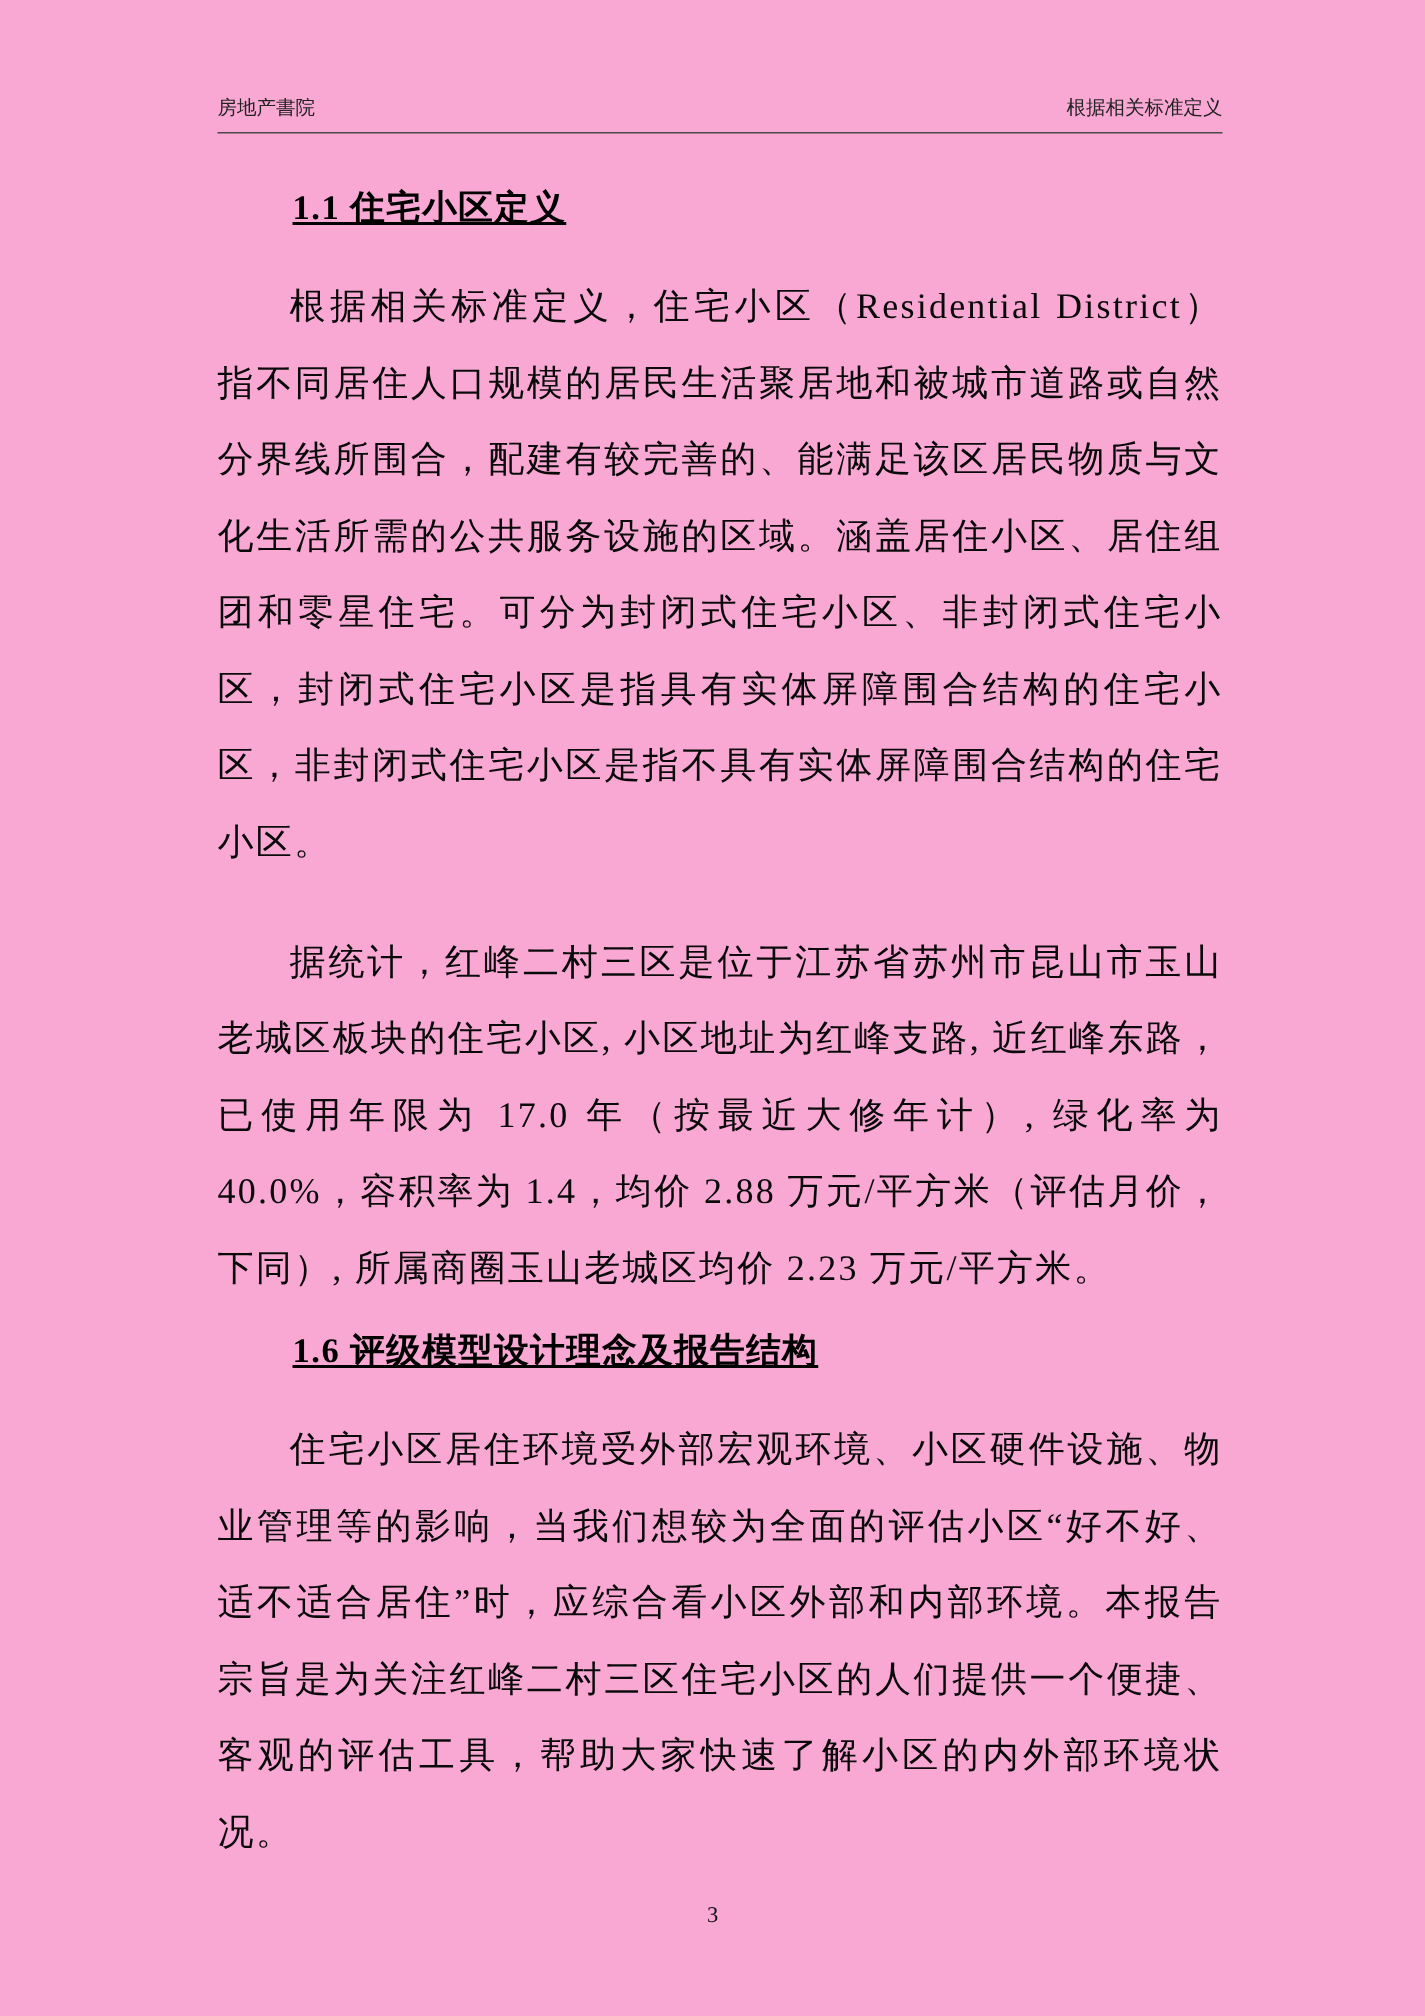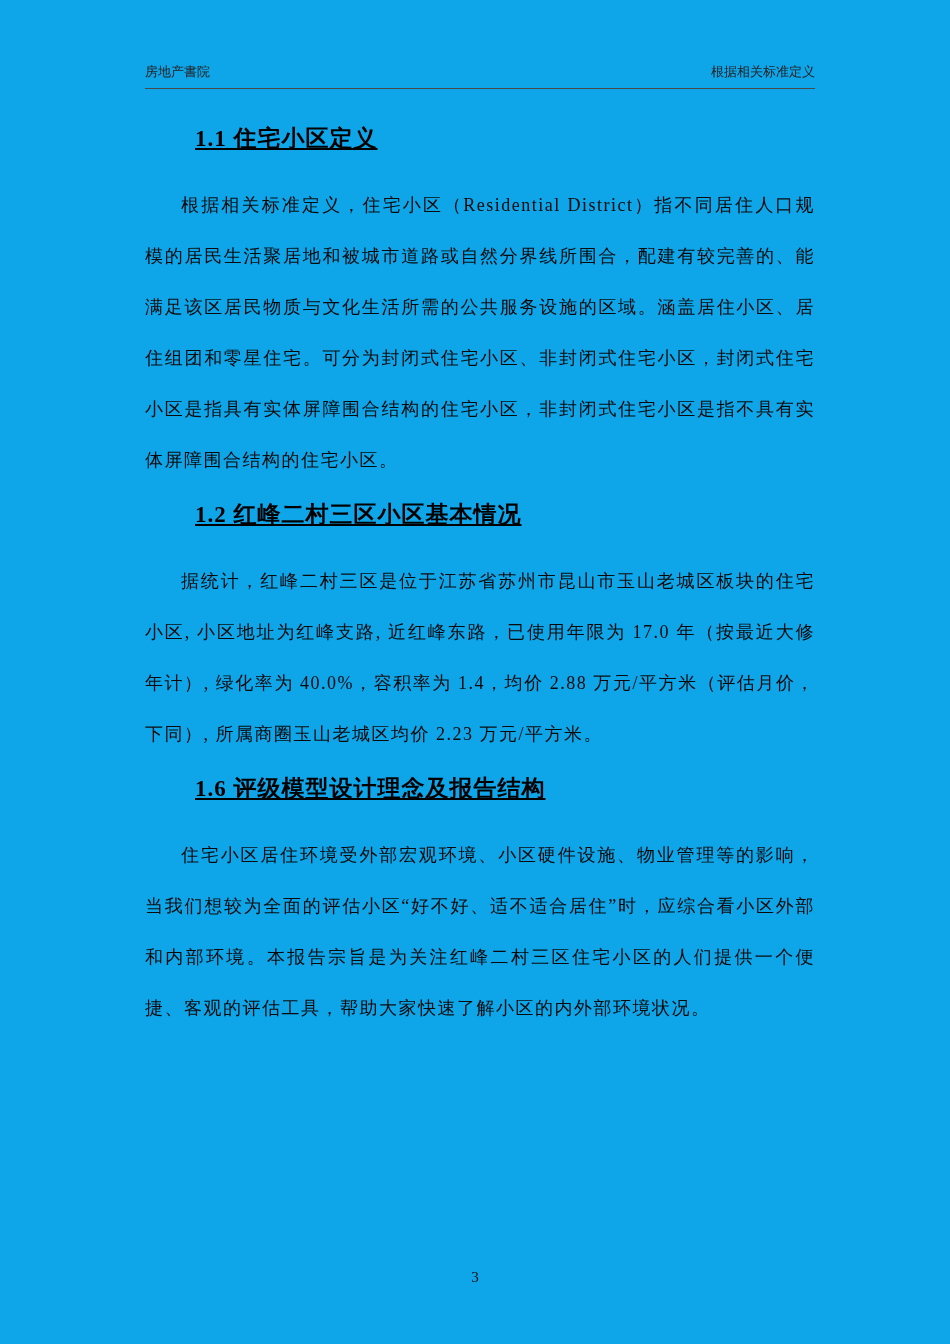--- a/index.html
+++ b/index.html
@@ -6,21 +6,21 @@
   html, body { background: #ffffff; }
   body {
     width: 950px;
     font-family: "Liberation Serif", "DejaVu Serif", serif;
     color: #121212;
   }
   .page {
     position: relative;
     width: 950px;
     height: 1344px;
-    background: #0ea5e9;
+    background: #f9a8d4;
     padding: 0 135px 0 145px;
     overflow: hidden;
   }
   .page-header {
     display: flex;
     justify-content: space-between;
     align-items: flex-end;
     padding-top: 63px;
     padding-bottom: 7px;
     border-bottom: 1px solid #4a4a4a;
@@ -39,21 +39,21 @@
     margin: 37px 0 0 50px;
     font-size: 23px;
     line-height: 25px;
     font-weight: bold;
     letter-spacing: 1px;
     color: #000000;
     text-decoration: underline;
   }
   .body-paragraph {
     margin-top: 29px;
-    font-size: 18px;
+    font-size: 24px;
     line-height: 51px;
     letter-spacing: 1.5px;
     text-align: justify;
     text-indent: 2em;
     color: #0a0a0a;
   }
   .body-paragraph + .section-heading {
     margin-top: 16px;
   }
   .page-footer {
@@ -75,21 +75,20 @@
     <span class="header-left">房地产書院</span>
     <span class="header-right">根据相关标准定义</span>
   </header>
 
   <main class="content">
 
 
     <h2 class="section-heading">1.1 住宅小区定义</h2>
     <p class="body-paragraph">根据相关标准定义，住宅小区（Residential District）指不同居住人口规模的居民生活聚居地和被城市道路或自然分界线所围合，配建有较完善的、能满足该区居民物质与文化生活所需的公共服务设施的区域。涵盖居住小区、居住组团和零星住宅。可分为封闭式住宅小区、非封闭式住宅小区，封闭式住宅小区是指具有实体屏障围合结构的住宅小区，非封闭式住宅小区是指不具有实体屏障围合结构的住宅小区。</p>
 
-    <h2 class="section-heading">1.2 红峰二村三区小区基本情况</h2>
     <p class="body-paragraph">据统计，红峰二村三区是位于江苏省苏州市昆山市玉山老城区板块的住宅小区, 小区地址为红峰支路, 近红峰东路，已使用年限为 17.0 年（按最近大修年计）, 绿化率为 40.0%，容积率为 1.4，均价 2.88 万元/平方米（评估月价，下同）, 所属商圈玉山老城区均价 2.23 万元/平方米。</p>
 
     <h2 class="section-heading">1.6 评级模型设计理念及报告结构</h2>
     <p class="body-paragraph">住宅小区居住环境受外部宏观环境、小区硬件设施、物业管理等的影响，当我们想较为全面的评估小区“好不好、适不适合居住”时，应综合看小区外部和内部环境。本报告宗旨是为关注红峰二村三区住宅小区的人们提供一个便捷、客观的评估工具，帮助大家快速了解小区的内外部环境状况。</p>
 
   </main>
 
   <footer class="page-footer">
     <span class="page-number">3</span>
   </footer>

